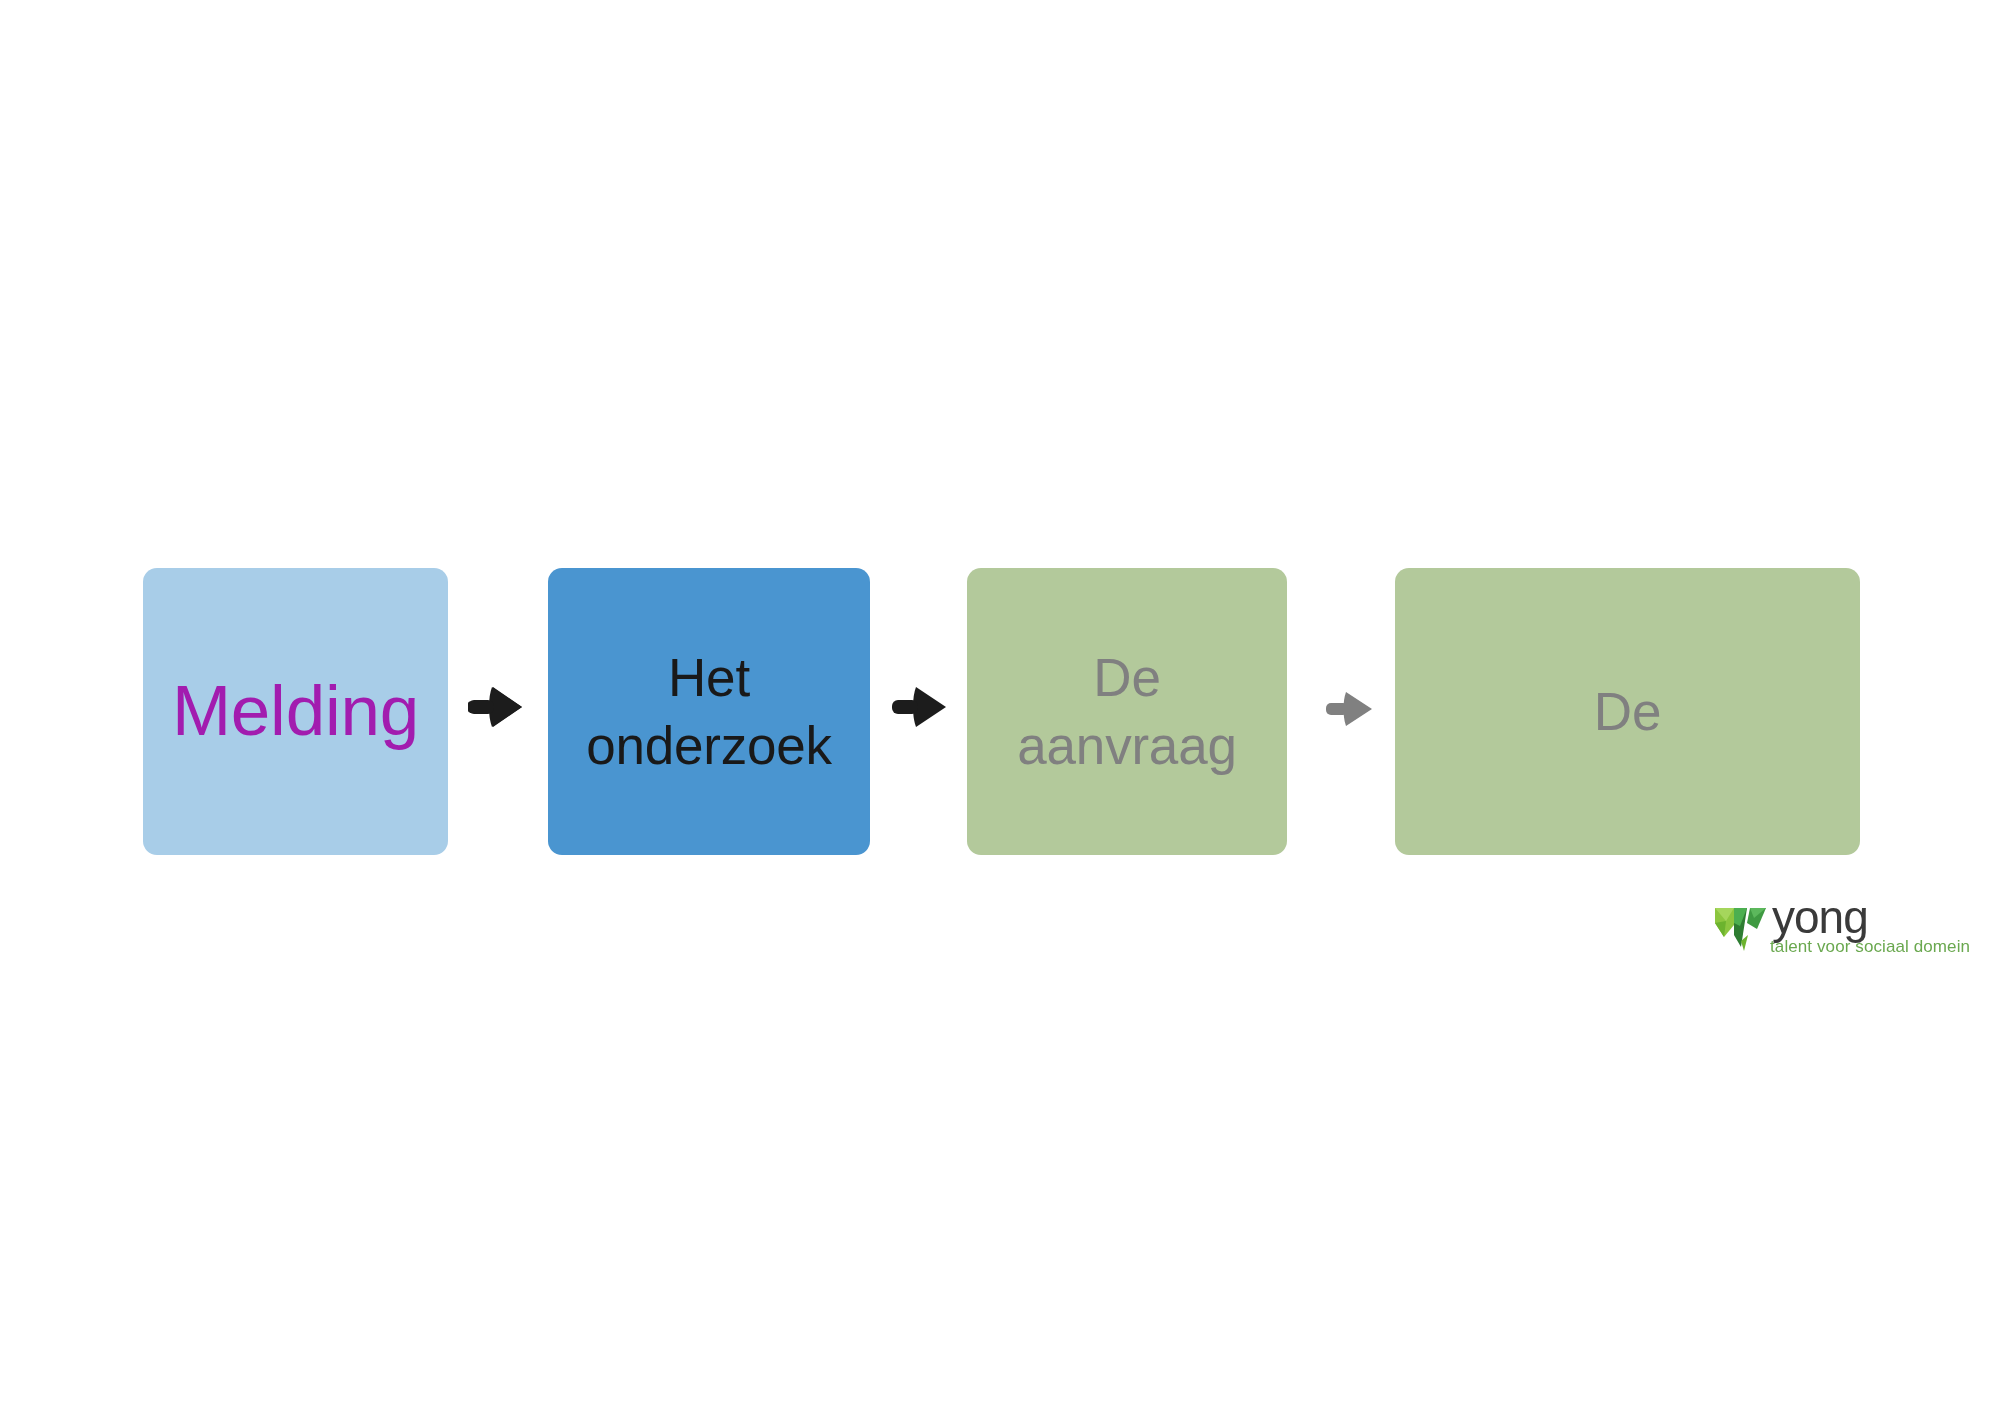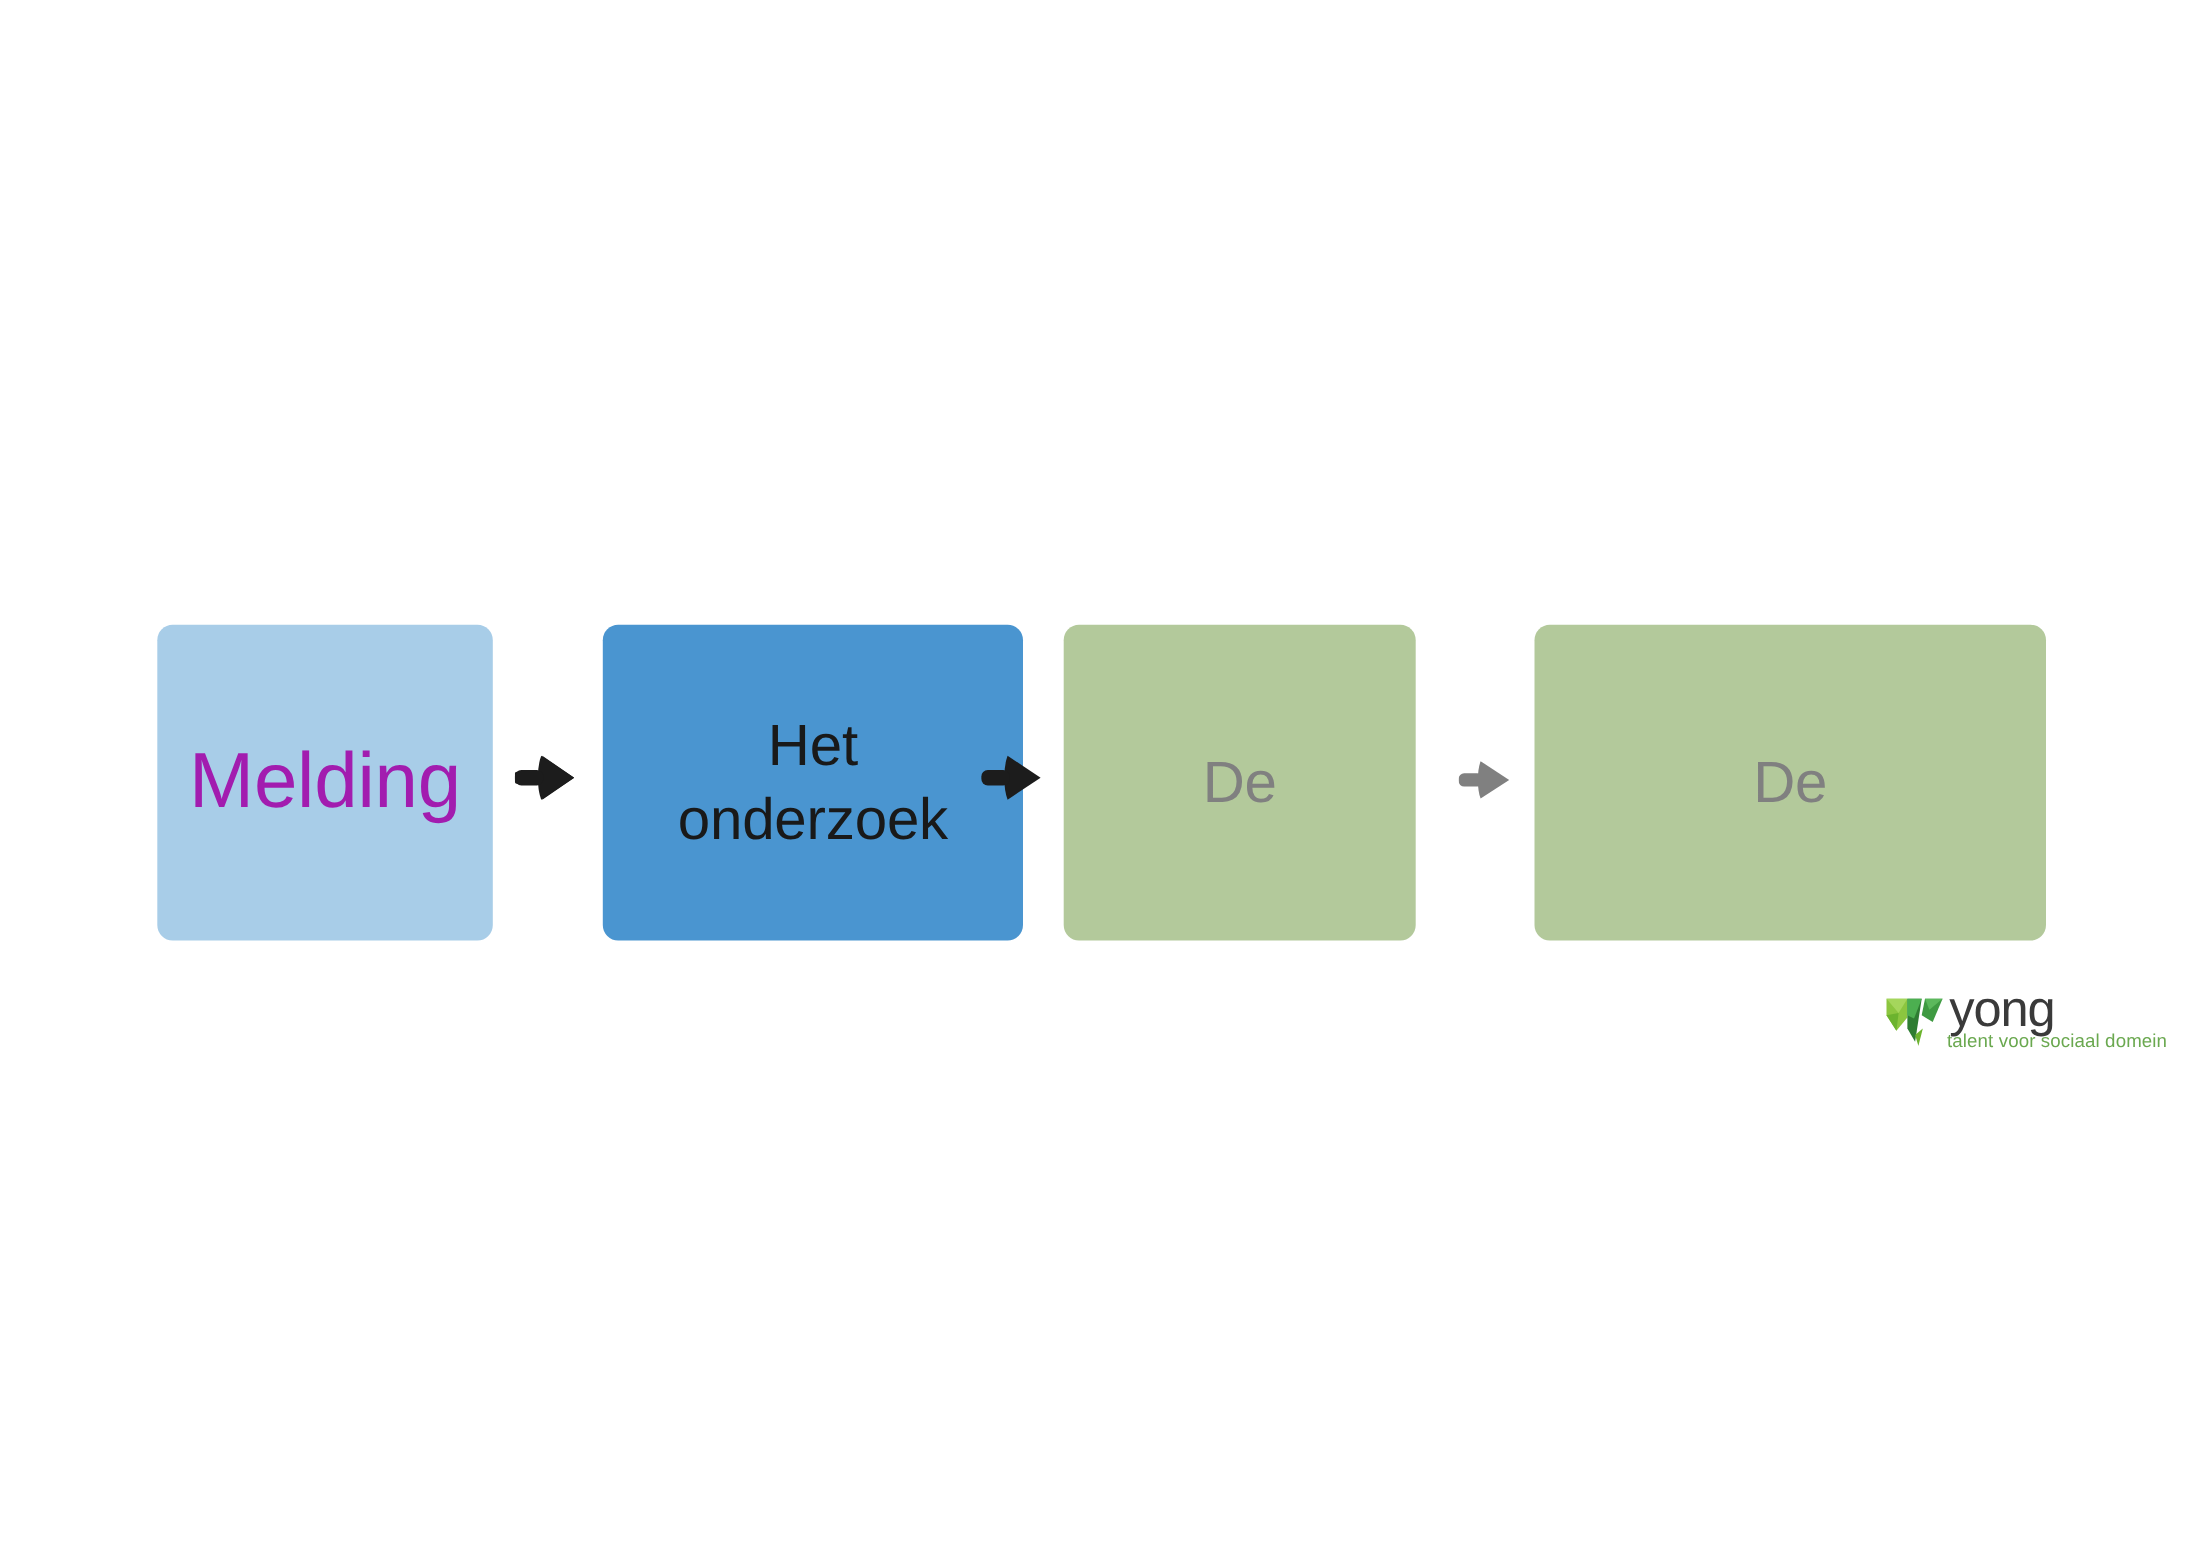--- a/index.html
+++ b/index.html
@@ -41,21 +41,21 @@
 
   .box-melding {
     left: 143px;  top: 568px;
     width: 305px; height: 287px;
     background: #a8cde8;
     color: #a21caf;
     font-size: 71px;
   }
   .box-onderzoek {
     left: 548px;  top: 568px;
-    width: 382px; height: 287px;
+    width: 322px; height: 287px;
     background: #4a95d0;
     color: #191919;
     font-size: 53px;
   }
   .box-aanvraag {
     left: 967px;  top: 568px;
     width: 320px; height: 287px;
     background: #b3c99b;
     color: #808080;
     font-size: 53px;
@@ -137,20 +137,21 @@
 
   <span class="arrow arrow-2">
     <svg viewBox="0 0 56 46" width="56" height="46" aria-hidden="true">
       <path d="M24 3 l30 20 l-30 20 q-3 -8 -3 -20 q0 -12 3 -20 z" fill="#1c1c1c"></path>
       <rect x="0" y="16" width="26" height="14" rx="6" fill="#1c1c1c"></rect>
     </svg>
   </span>
 
   <div class="proc-box box-aanvraag">
     <span class="line l1">De</span>
+    <span class="line l2">aanvraag</span>
   </div>
 
   <span class="arrow arrow-3">
     <svg viewBox="0 0 48 38" width="48" height="38" aria-hidden="true">
       <path d="M20 2 l26 17 l-26 17 q-2.5 -7 -2.5 -17 q0 -10 2.5 -17 z" fill="#808080"></path>
       <rect x="0" y="13" width="22" height="12" rx="5" fill="#808080"></rect>
     </svg>
   </span>
 
   <div class="proc-box box-besluitvorming">

